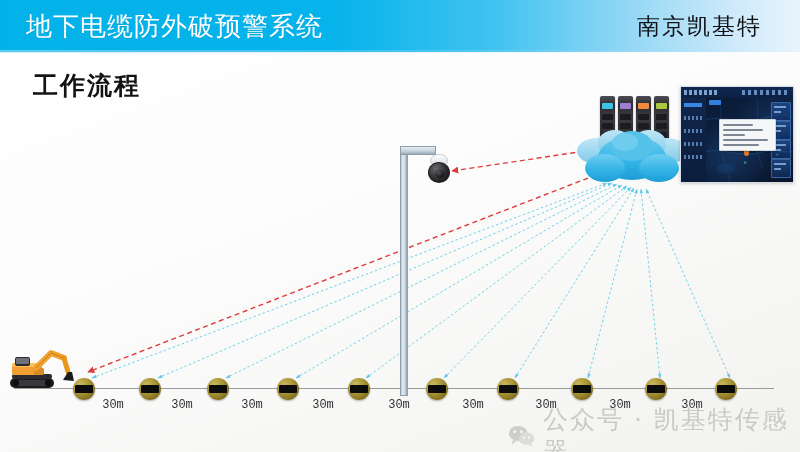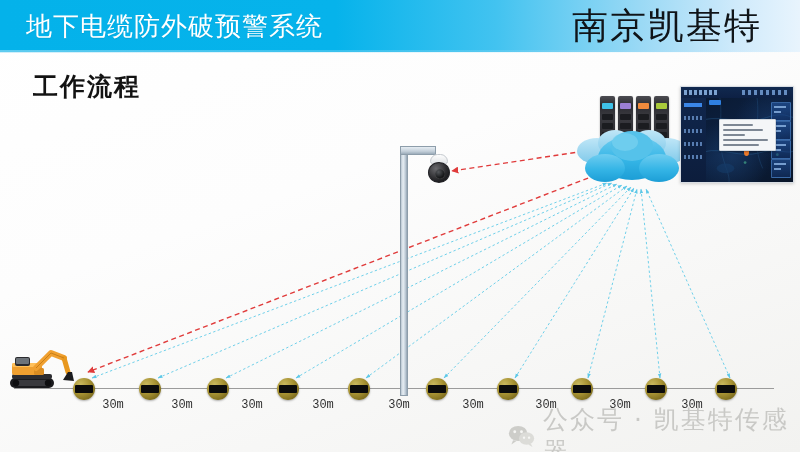--- a/index.html
+++ b/index.html
@@ -22,35 +22,35 @@
   }
   .header-title{
     position:absolute;left:26px;top:9px;
     font-size:26px;line-height:34px;color:#ffffff;font-weight:500;
     letter-spacing:1px;
     font-family:"DejaVu Sans","Liberation Sans",sans-serif;
     text-shadow:0 1px 1px rgba(0,0,0,.08);
   }
   .header-brand{
     position:absolute;right:38px;top:8px;
-    font-size:36px;line-height:36px;color:#101418;
+    font-size:23px;line-height:36px;color:#101418;
     letter-spacing:2px;
     font-family:"DejaVu Serif","Liberation Serif",serif;
   }
   .header-fade{
     position:absolute;left:0;top:50px;width:800px;height:3px;
     background:linear-gradient(90deg,rgba(170,225,245,.55),rgba(255,255,255,0));
   }
 
   
   .page-heading{
     position:absolute;left:33px;top:70px;
     font-size:25px;line-height:32px;font-weight:bold;color:#121212;
     letter-spacing:2px;
-    font-family:Liberation Sans, sans-serif;
+    font-family:Liberation Serif, serif;
   }
 
   
   .scene{position:absolute;left:0;top:0;width:800px;height:452px;}
   .scene svg{position:absolute;left:0;top:0;}
 
   
   .ground{
     position:absolute;left:14px;top:388px;width:760px;height:1px;
     background:#9b9b9b;

